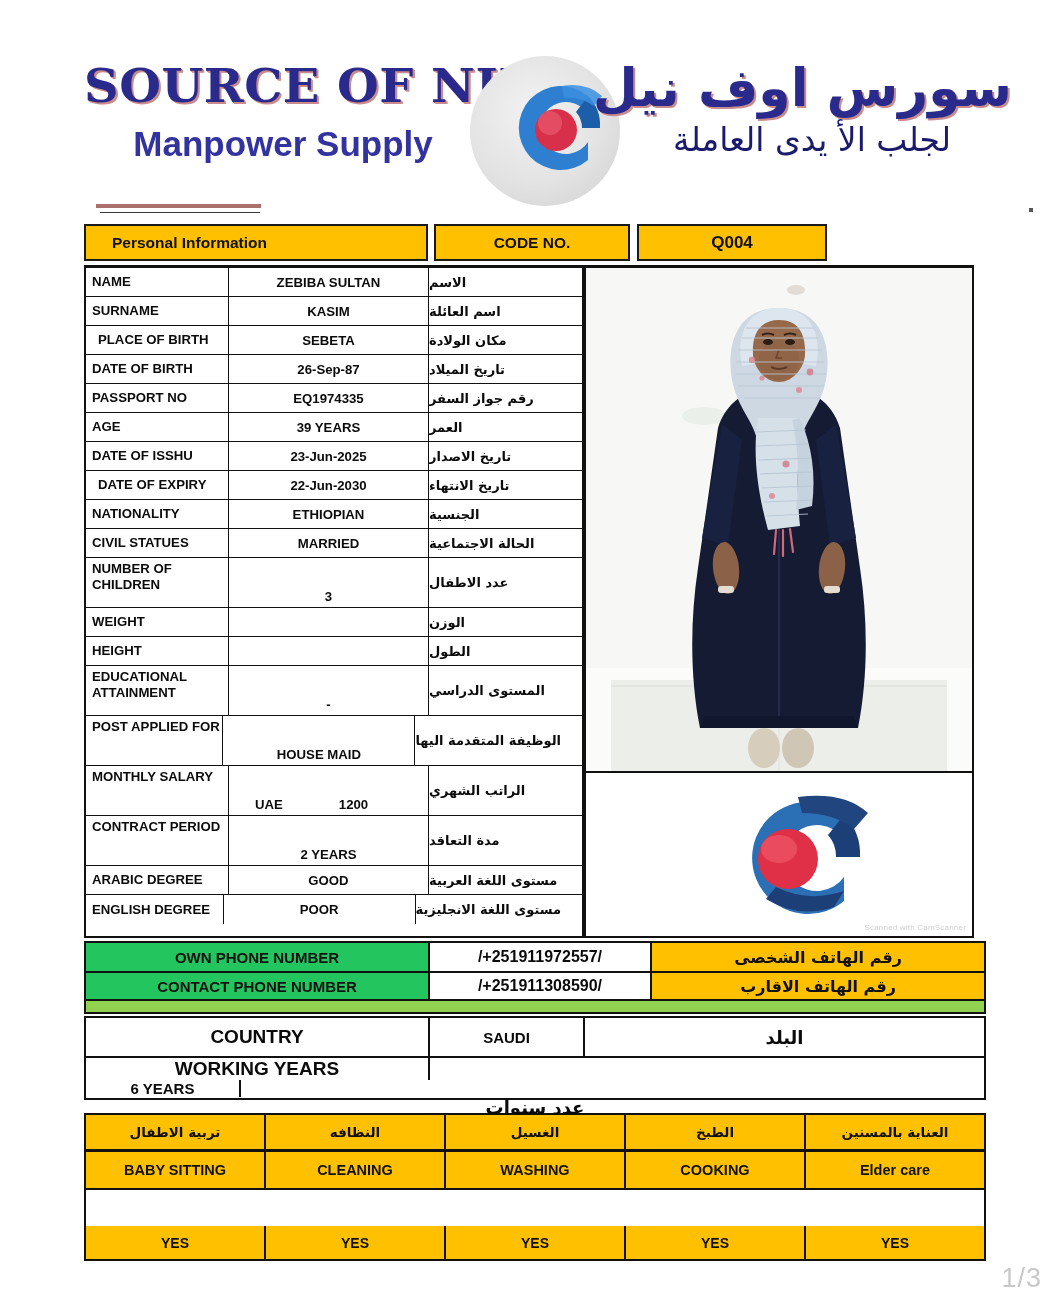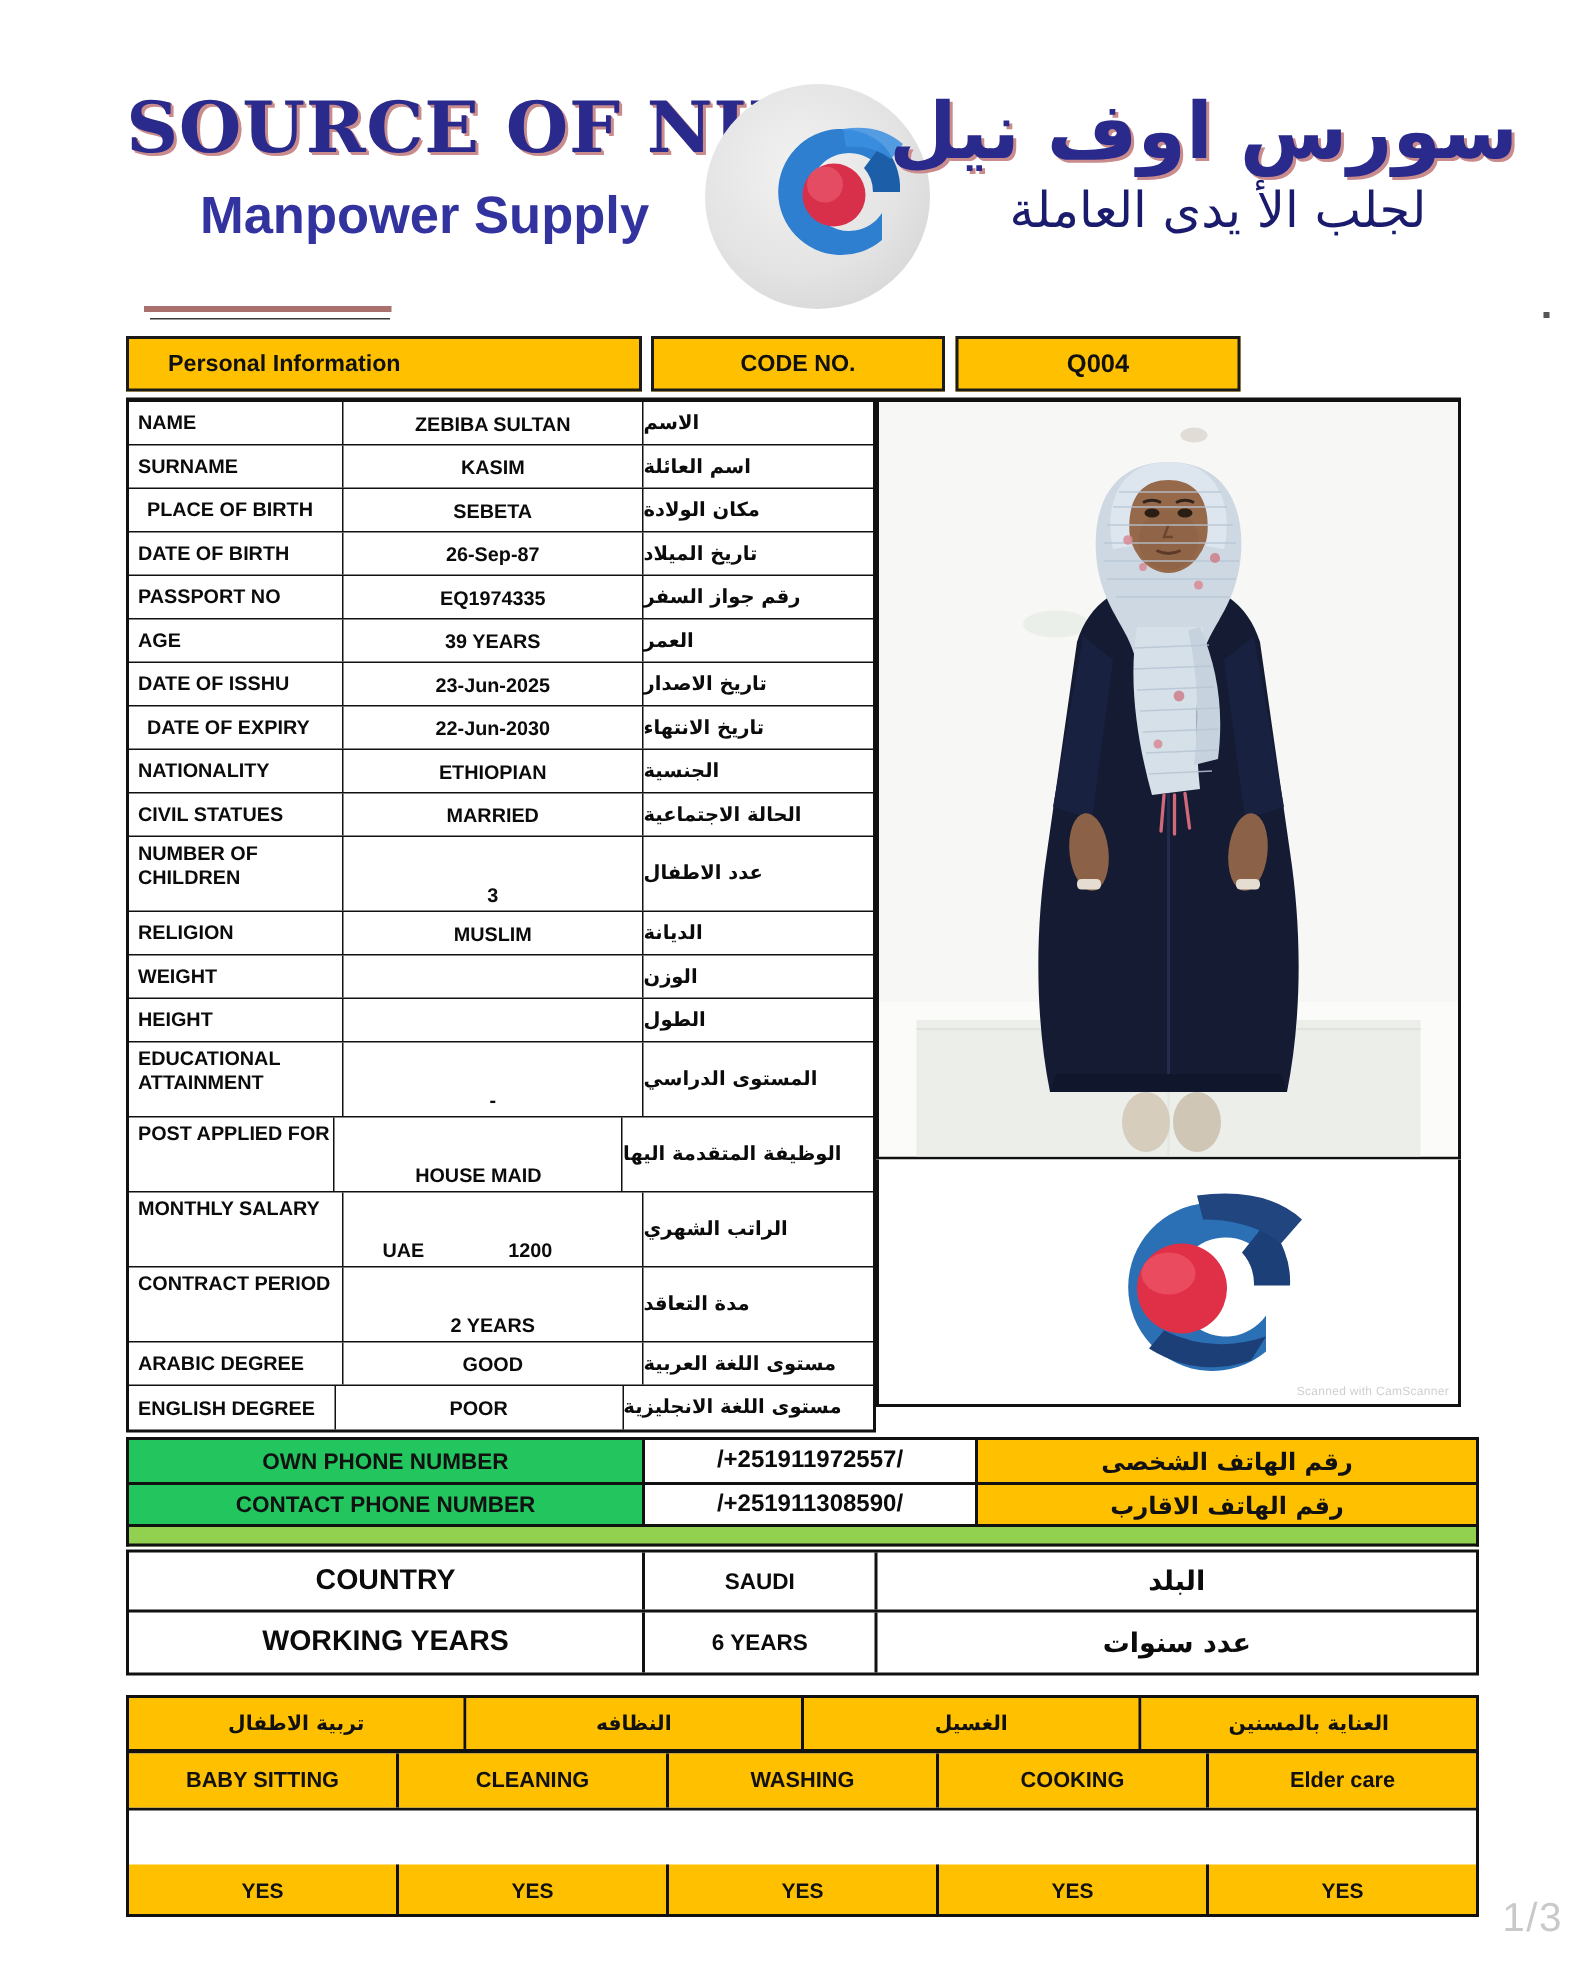--- a/index.html
+++ b/index.html
@@ -274,21 +274,21 @@
     margin-bottom: 2px;
   }
 
   
   .cy-table { border: 2px solid #111; border-top: 2px solid #111; }
   .cy-row {
     display: flex;
     height: 40px;
     border-bottom: 2px solid #111;
   }
-  .cy-row:last-child { border-bottom: 0; }
+  .cy-row:last-child { border-bottom: 0; flex-direction: column; }
   .cy-row .cy-lbl {
     width: 344px;
     border-right: 2px solid #111;
     display: flex; align-items: center; justify-content: center;
     font-weight: bold; font-size: 19px; color: #0b0b0b;
   }
   .cy-row .cy-val {
     width: 155px;
     border-right: 2px solid #111;
     display: flex; align-items: center; justify-content: center;
@@ -437,25 +437,20 @@
         <div class="val">MARRIED</div>
         <div class="ar">الحالة الاجتماعية</div>
       </div>
 
       <div class="row tall">
         <div class="lbl two">NUMBER OF CHILDREN</div>
         <div class="val low">3</div>
         <div class="ar">عدد الاطفال</div>
       </div>
 
-      <div class="row">
-        <div class="lbl">RELIGION</div>
-        <div class="val">MUSLIM</div>
-        <div class="ar">الديانة</div>
-      </div>
 
       <div class="row">
         <div class="lbl">WEIGHT</div>
         <div class="val"></div>
         <div class="ar">الوزن</div>
       </div>
 
       <div class="row">
         <div class="lbl">HEIGHT</div>
         <div class="val"></div>
@@ -654,20 +649,21 @@
       <div class="cy-val">6  YEARS</div>
       <div class="cy-ar">عدد سنوات</div>
     </div>
   </div>
 
   <div class="skills">
     <div class="sk-row ar-row">
       <div class="sk-cell">تربية الاطفال</div>
       <div class="sk-cell">النظافه</div>
       <div class="sk-cell">الغسيل</div>
+      <div class="sk-cell">الطبخ</div>
       <div class="sk-cell">العناية بالمسنين</div>
     </div>
     <div class="sk-row en-row">
       <div class="sk-cell">BABY SITTING</div>
       <div class="sk-cell">CLEANING</div>
       <div class="sk-cell">WASHING</div>
       <div class="sk-cell">COOKING</div>
       <div class="sk-cell">Elder care</div>
     </div>
     <div class="sk-row yes-row">

